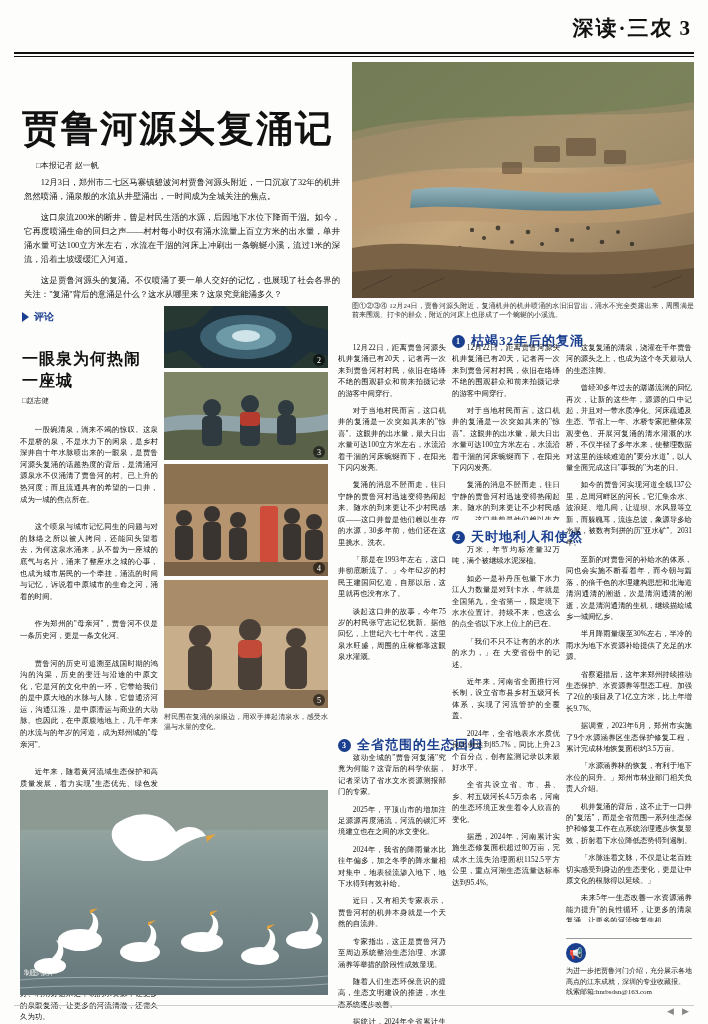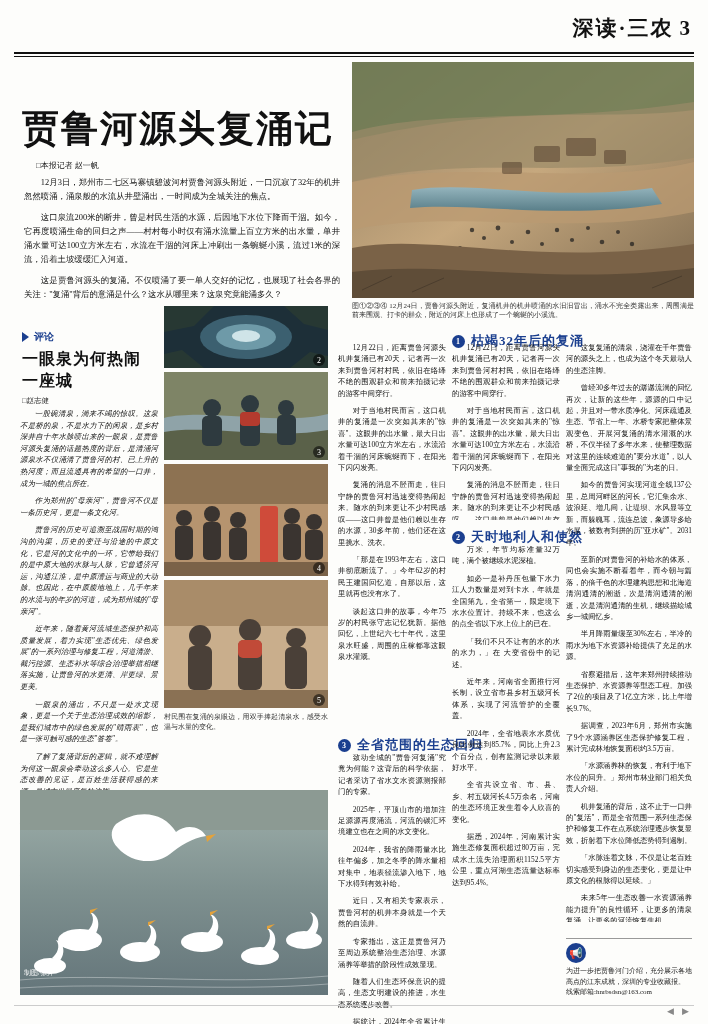--- a/index.html
+++ b/index.html
@@ -69,34 +69,34 @@
     position:absolute;left:36px;top:160px;width:300px;font-size:8px;color:#222;
   }
   .lede{
     position:absolute;left:24px;top:176px;width:316px;
     font-size:8.4px;line-height:14px;text-align:justify;color:#111;
   }
   .lede p{margin:0 0 7px 0;text-indent:2em;}
 
   
   .cm-tag{
-    position:absolute;left:22px;top:330px;display:flex;align-items:center;gap:5px;
+    position:absolute;left:22px;top:310px;display:flex;align-items:center;gap:5px;
     font-size:10px;color:#1b3f8f;font-weight:bold;
   }
   .cm-tag .tri{width:0;height:0;border-left:7px solid #1b3f8f;border-top:5px solid transparent;border-bottom:5px solid transparent;}
   .cm-title{
     position:absolute;left:22px;top:348px;width:130px;
     font-size:16px;font-weight:bold;line-height:22px;color:#111;letter-spacing:1px;
   }
   .cm-by{position:absolute;left:22px;top:396px;font-size:7.5px;color:#333;}
   .cm-body{
     position:absolute;left:20px;top:408px;width:138px;height:580px;
     font-size:7.4px;line-height:11.6px;text-align:justify;color:#111;
   }
-  .cm-body p{margin:0 0 6px 0;text-indent:2em;font-style:italic;}
+  .cm-body p{margin:16px 0 6px 0;text-indent:2em;}
 
   
   .ph{position:absolute;overflow:hidden;}
   .pnum{
     position:absolute;right:3px;bottom:2px;width:12px;height:12px;border-radius:50%;
     background:rgba(0,0,0,.55);color:#fff;font-size:8px;display:flex;align-items:center;justify-content:center;
   }
   .ph2{left:164px;top:306px;width:164px;height:62px;background:radial-gradient(circle at 50% 55%,#2f4e5e,#0d1c24 70%);}
   .ph3{left:164px;top:372px;width:164px;height:88px;background:linear-gradient(180deg,#8a8f74 0%,#6d7257 40%,#4f5542 100%);}
   .ph4{left:164px;top:464px;width:164px;height:112px;background:linear-gradient(180deg,#caa98c 0%,#9a7c61 60%,#6d5844 100%);}
@@ -229,20 +229,21 @@
   </div>
 
   <div class="cm-tag">
     <span class="tri"></span>
     <span>评论</span>
   </div>
   <div class="cm-title">一眼泉为何热闹一座城</div>
   <div class="cm-by">□赵志健</div>
   <div class="cm-body">
     <p>一股碗清泉，淌来不竭的惊叹。这泉不是桥的泉，不是水力下的闲泉，是乡村深井自十年水脉喷出来的一眼泉，是贾鲁河源头复涌的话题热度的背后，是清涌河源泉水不仅涌清了贾鲁河的村、已上升的热河度；而且流通具有的希望的一口井，成为一城的焦点所在。</p>
+    <p>这个喷泉与城市记忆同生的问题与对的脉络之所以被人拷问，还能回头望着去，为何这泉水涌来，从不曾为一座城的底气与名片，涌来了整座水之城的心事，也成为城市居民的一个牵挂，涌流的时间与记忆，诉说着中原城市的生命之河，涌着的时间。</p>
     <p>作为郑州的"母亲河"，贾鲁河不仅是一条历史河，更是一条文化河。</p>
     <p>贾鲁河的历史可追溯至战国时期的鸿沟的沟渠，历史的变迁与沿途的中原文化，它是河的文化中的一环，它带给我们的是中原大地的水脉与人脉，它曾通济河运，沟通江淮，是中原漕运与商业的大动脉。也因此，在中原腹地地上，几千年来的水流与的年岁的河道，成为郑州城的"母亲河"。</p>
     <p>近年来，随着黄河流域生态保护和高质量发展，着力实现"生态优先、绿色发展"的一系列治理与修复工程，河道清淤、截污控源、生态补水等综合治理举措相继落实施，让贾鲁河的水更清、岸更绿、景更美。</p>
     <p>一眼泉的涌出，不只是一处水文现象，更是一个关于生态治理成效的缩影，是我们城市中的绿色发展的"晴雨表"，也是一张可触可感的生态"答卷"。</p>
     <p>了解了复涌背后的逻辑，就不难理解为何这一眼泉会牵动这么多人心。它是生态改善的见证，是百姓生活获得感的来源，是城市发展底气的注脚。</p>
     <p>当然，一眼泉的涌出只是开始。保护好、利用好这来之不易的水资源，让更多的泉眼复涌、让更多的河流清澈，还需久久为功。</p>
     <p>贾鲁河源头复涌，既是结束也是开始，是一座城与一条河的重新相遇，在绿水青山的建设中，我们相信，未来会有更多这样的"惊喜"涌现在中原大地上。</p>
     <p>水，是生命之源；河，是城市之脉。当清泉复涌，我们看到的不仅是水，更是一座城市的未来。</p>
 
   </div>

